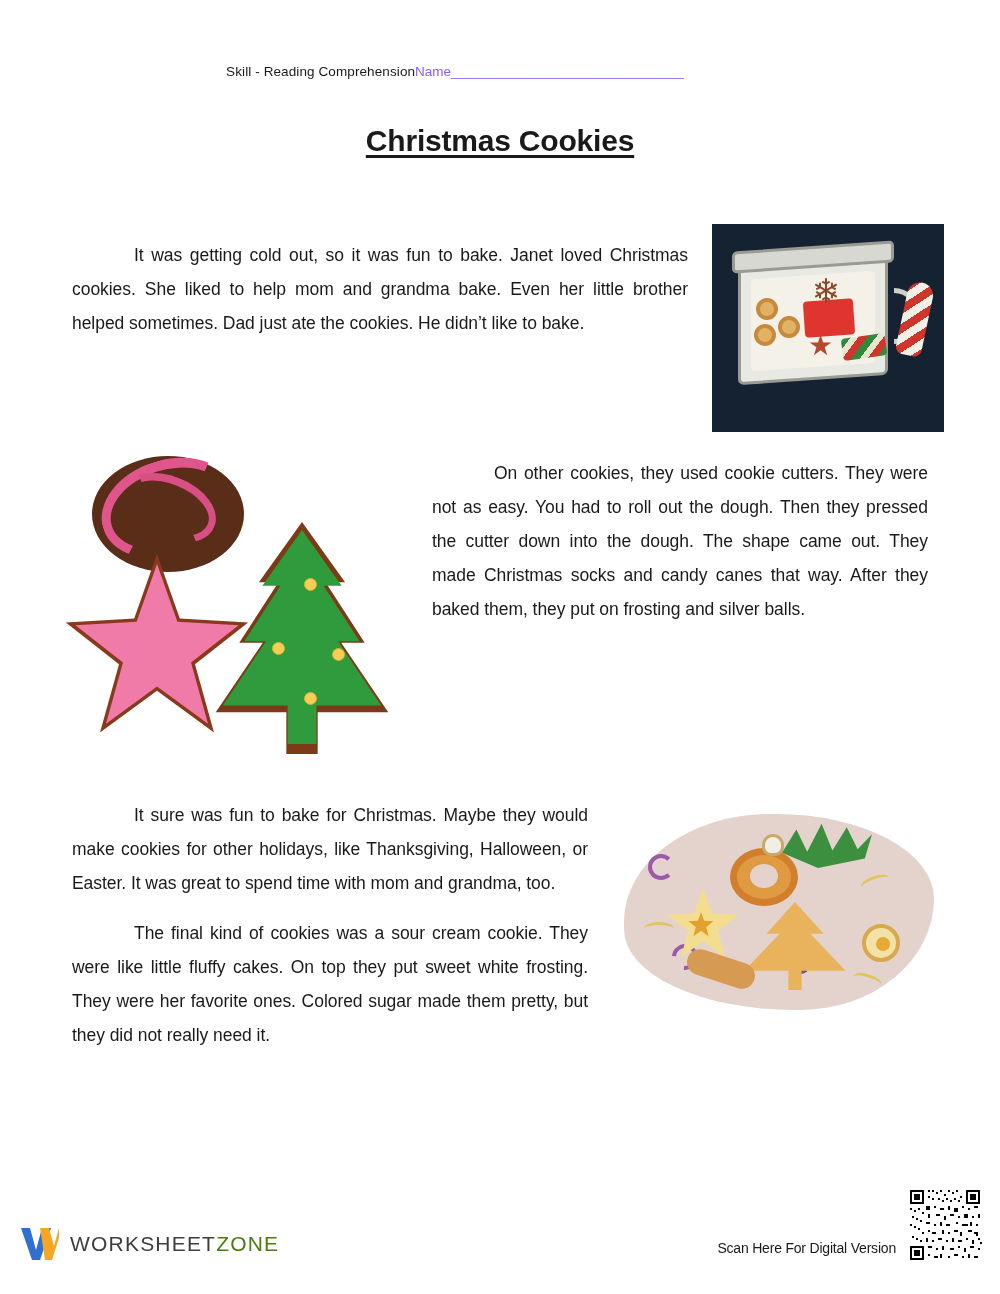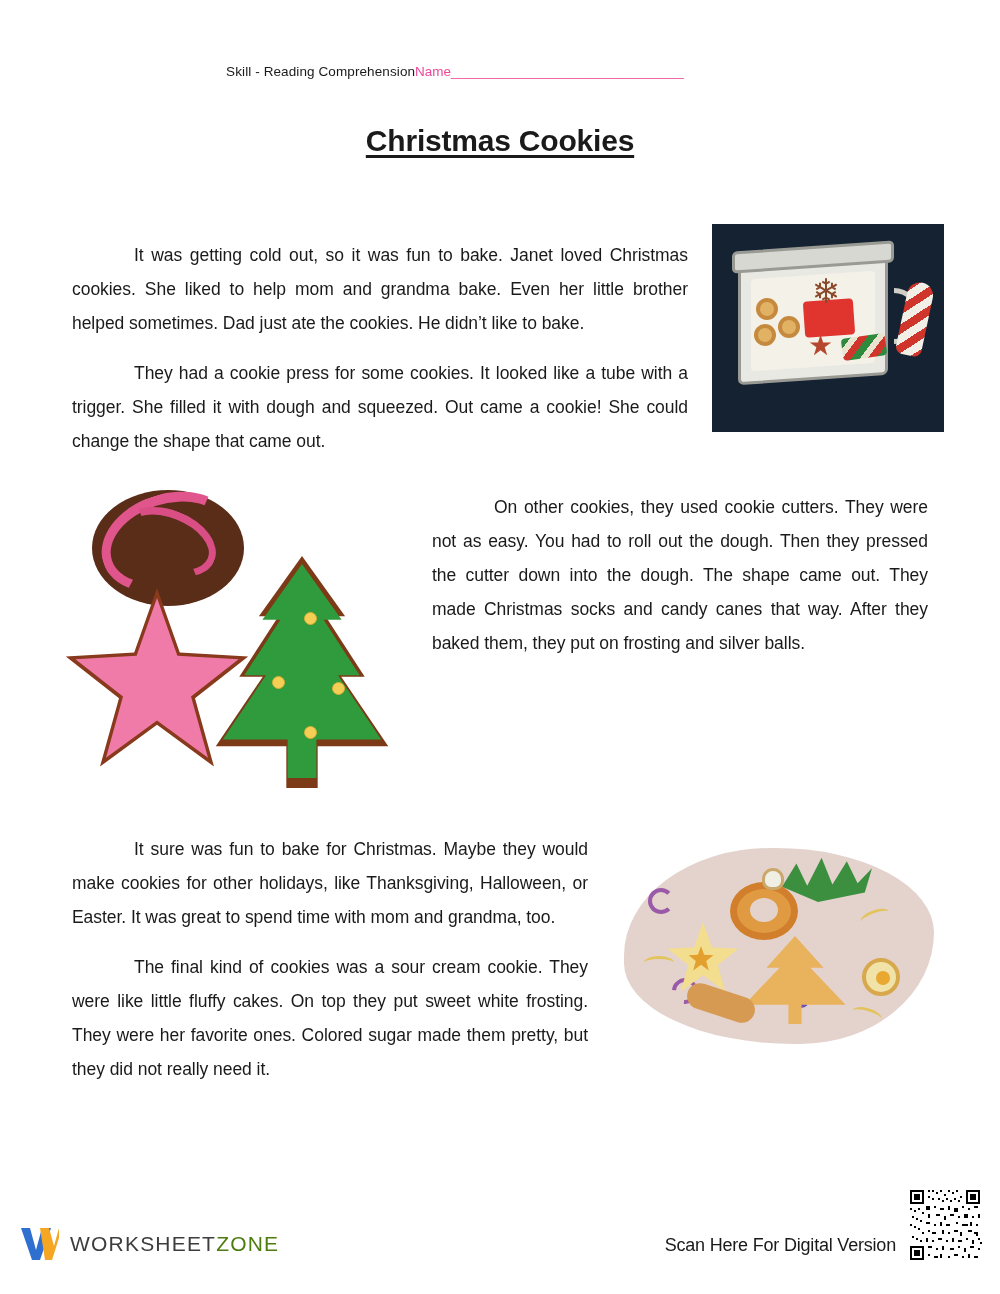--- a/index.html
+++ b/index.html
@@ -34,21 +34,21 @@
     align-items: center;
     justify-content: center;
   }
   .skill-line {
     font-size: 13.5px;
     color: #1a1a1a;
     letter-spacing: 0.1px;
   }
   .name-line {
     font-size: 13.5px;
-    color: #ec4899;
+    color: #8b5cf6;
     margin-right: 90px;
     white-space: pre;
   }
 
   
   .title-block {
     position: absolute;
     top: 124px;
     left: 0;
     width: 1000px;
@@ -464,21 +464,21 @@
   .logo-text {
     font-size: 21px;
     letter-spacing: 1.2px;
     color: #3d3d3d;
   }
   .logo-text .zone { color: #4d7c0f; }
   .scan-text {
     position: absolute;
     right: 104px;
     bottom: 20px;
-    font-size: 18px;
+    font-size: 14px;
     color: #1a1a1a;
     letter-spacing: -0.2px;
   }
   .qr {
     position: absolute;
     right: 18px;
     bottom: 14px;
     width: 74px;
     height: 74px;
     background: #fff;
@@ -513,21 +513,20 @@
         <div class="c-ring r1"></div>
         <div class="c-ring r2"></div>
         <div class="c-ring r3"></div>
         <div class="c-star">★</div>
         <div class="c-stripe"></div>
         <div class="candy-cane"></div>
       </div>
     </div>
 
     <p class="para">It was getting cold out, so it was fun to bake. Janet loved Christmas cookies. She liked to help mom and grandma bake. Even her little brother helped sometimes. Dad just ate the cookies. He didn’t like to bake.</p>
-    <p class="para">They had a cookie press for some cookies. It looked like a tube with a trigger. She filled it with dough and squeezed. Out came a cookie! She could change the shape that came out.</p>
 
     <div class="col-break"></div>
 
     <div class="img-mid-left">
       <div class="cookies2">
         <div class="choc-round"></div>
         <div class="choc-drizzle"></div>
         <div class="choc-drizzle2"></div>
         <div class="pink-star"></div>
         <div class="pink-star-top"></div>

